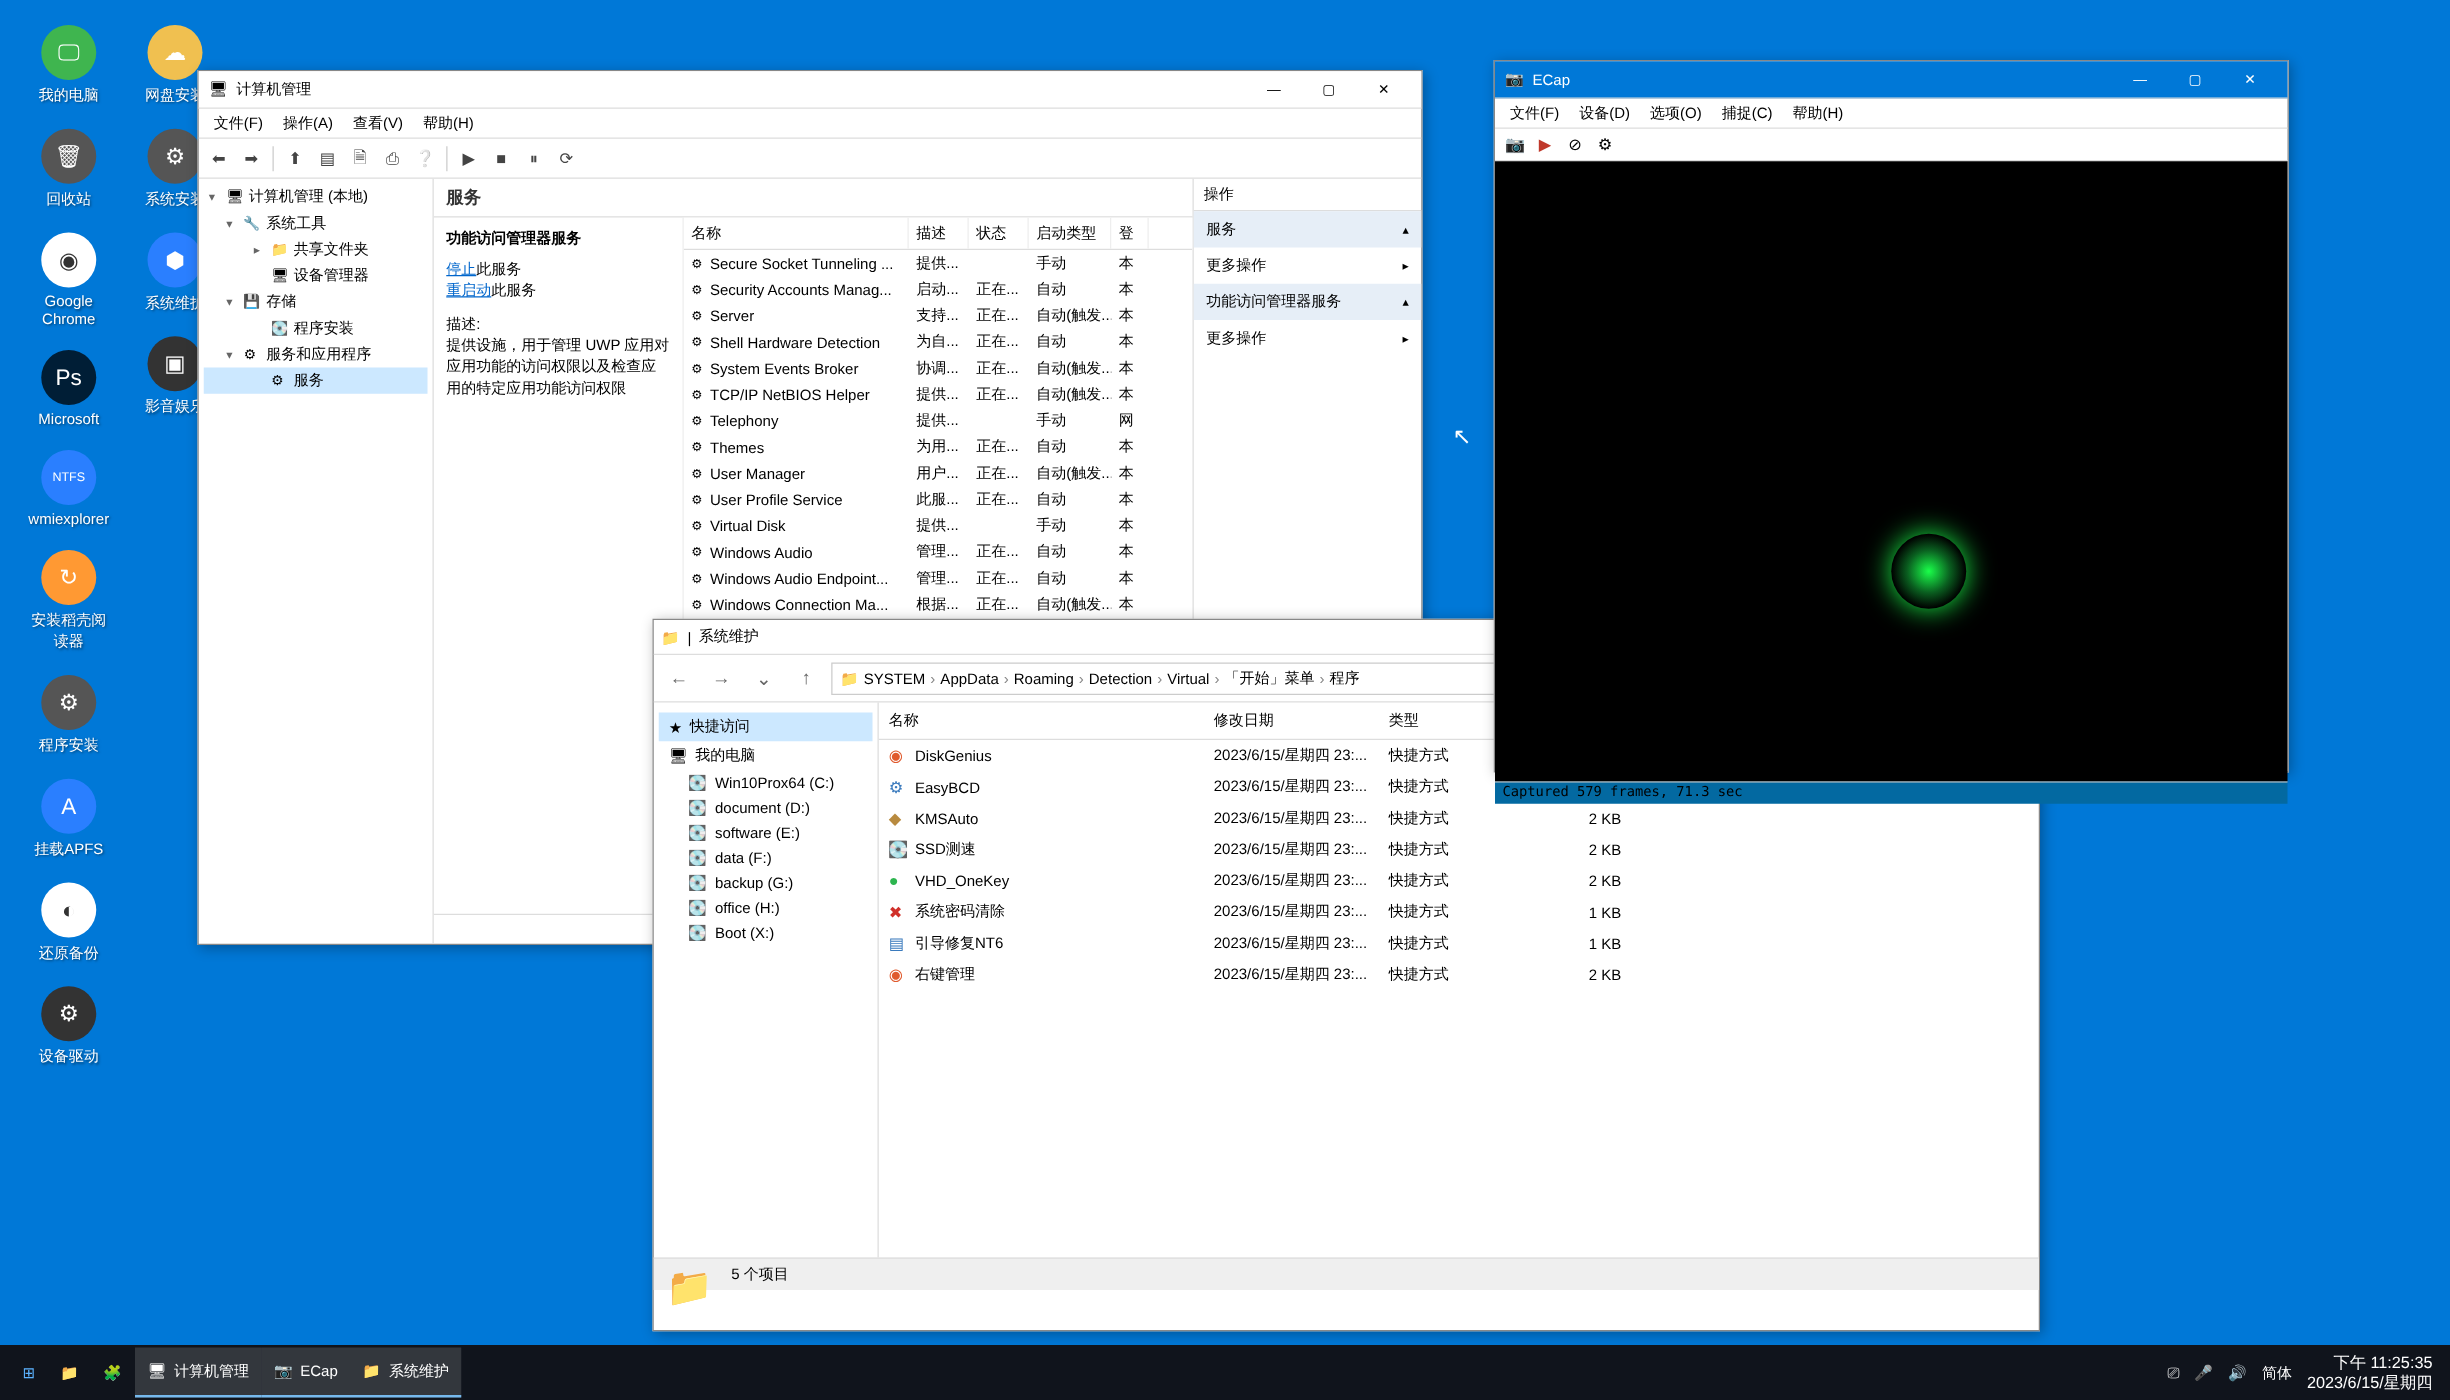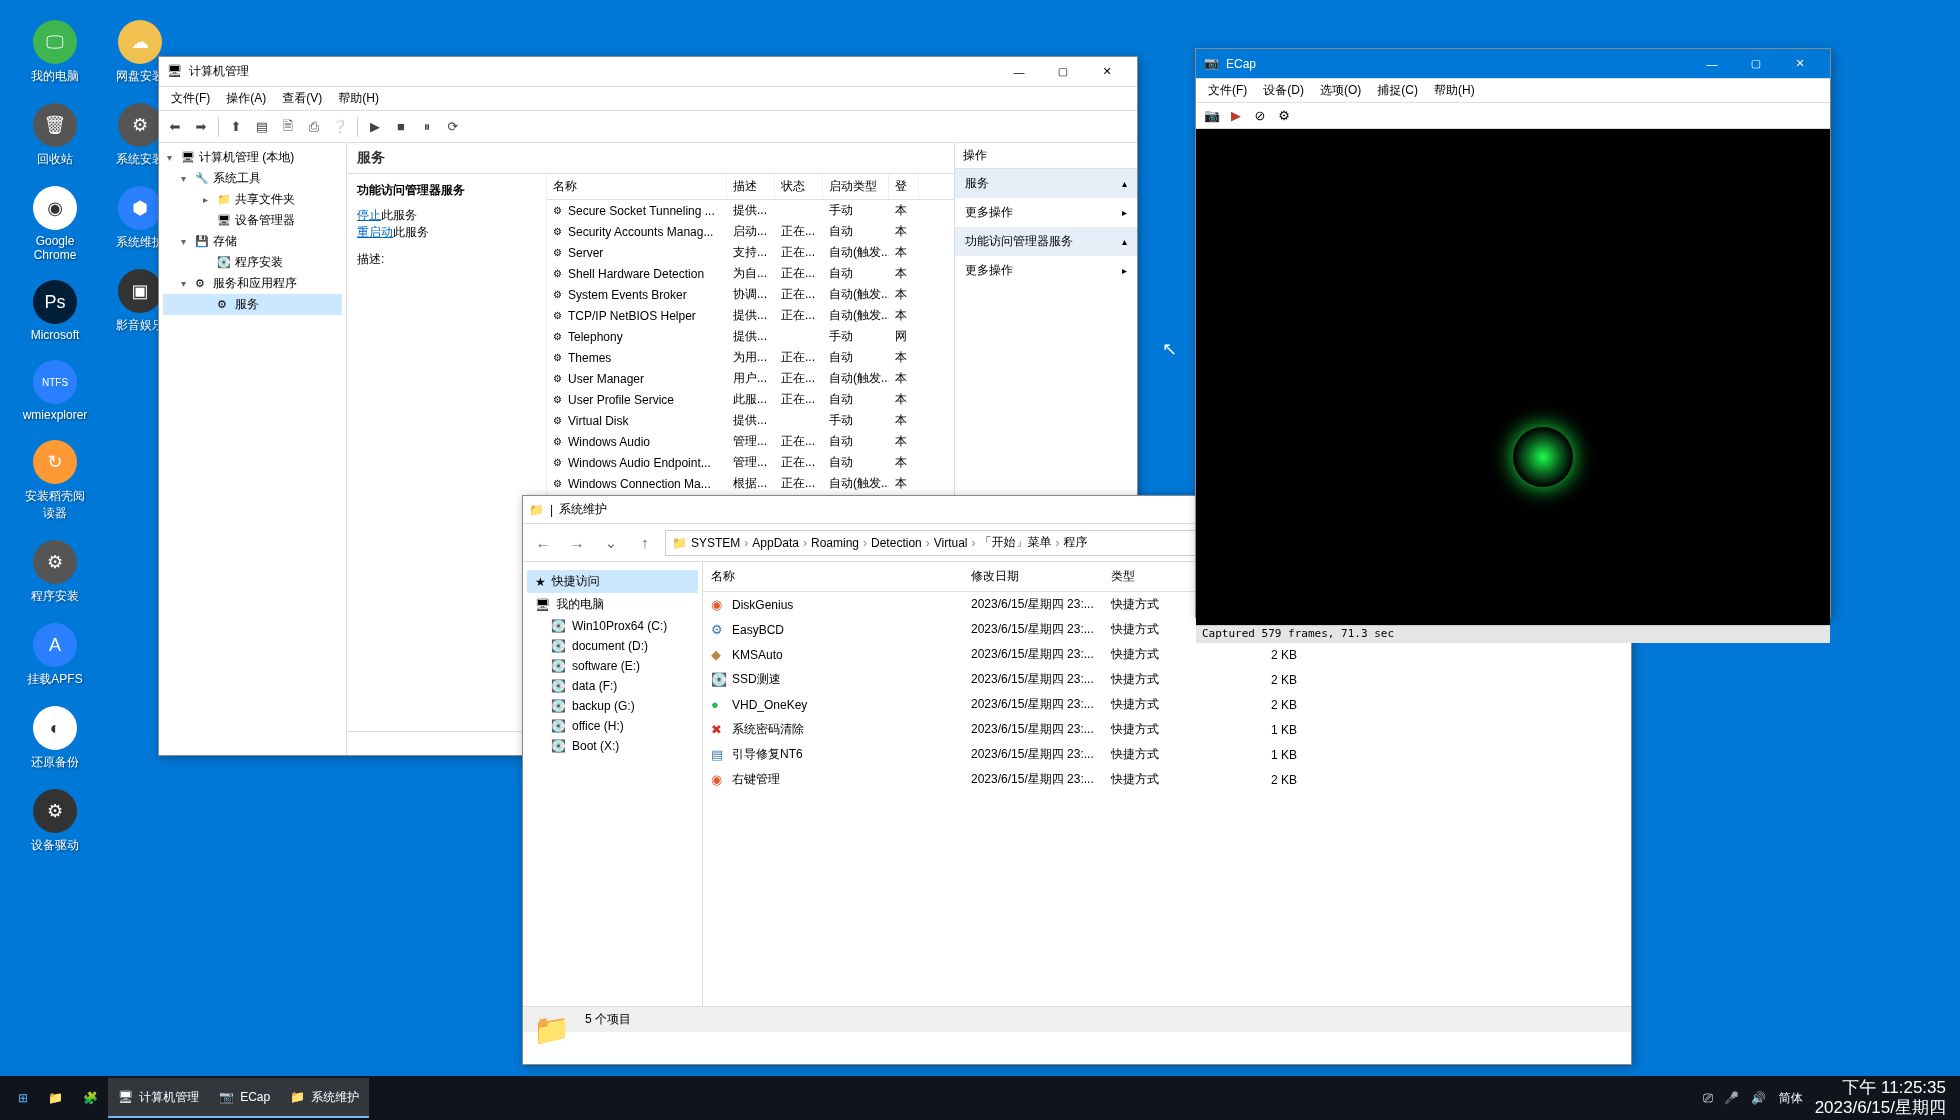--- a/index.html
+++ b/index.html
@@ -81,30 +81,30 @@
 .exp-cell { padding: 2px 8px; display: flex; align-items: center; gap: 5px; }
 .fi { width: 16px; height: 16px; font-size: 13px; }
 .exp-status { height: 26px; border-top: 1px solid #ddd; display: flex; align-items: center; padding: 0 12px; font-size: 12px; background: #efefef; }
 .exp-status-icon { width: 40px; height: 40px; position: absolute; bottom: 12px; left: 10px; font-size: 30px; color: #d9b84e; }
 
 
 .ecap { top: 48px; left: 1195px; width: 636px; height: 570px; }
 .ecap-video { flex: 1; background: #000; position: relative; display: flex; align-items: center; justify-content: center; }
 .ecap-glow { width: 60px; height: 60px; border-radius: 30px; background: radial-gradient(circle, #1aff4a 0%, #0a6020 40%, transparent 70%); box-shadow: 0 0 22px #1aff4a; position: absolute; top: 60%; left: 50%; }
 .ecap-body { display: flex; flex-direction: column; height: calc(100% - 54px); }
-.ecap-status { height: 18px; font-size: 11px; font-family: monospace; padding: 1px 6px; border-top: 1px solid #ccc; background: #e5e5e5; }
+.ecap-status { height: 18px; font-size: 11px; font-family: monospace; padding: 1px 6px; border-top: 1px solid #ccc; background: #0369a1; }
 .ecap-toolbar { height: 26px; display: flex; align-items: center; gap: 4px; padding: 0 6px; border-bottom: 1px solid #ddd; }
 .ecap-tbtn { width: 20px; height: 20px; display: flex; align-items: center; justify-content: center; cursor: pointer; font-size: 13px; }
 
 
 .taskbar { position: absolute; bottom: 0; left: 0; right: 0; height: 44px; background: #10141c; display: flex; align-items: center; padding: 0 8px; color: white; font-size: 12px; }
 .task-item { height: 40px; padding: 0 10px; display: flex; align-items: center; gap: 6px; cursor: pointer; }
 .task-item.active { background: rgba(255,255,255,0.15); border-bottom: 2px solid #76b9ed; }
 .task-right { margin-left: auto; display: flex; align-items: center; gap: 12px; }
-.task-clock { text-align: right; line-height: 1.2; font-size: 17px; padding-right: 6px; }
+.task-clock { text-align: right; line-height: 1.2; font-size: 13px; padding-right: 6px; }
 
 
 .cursor { position: absolute; top: 338px; left: 1162px; font-size: 18px; color: white; pointer-events: none; }
 
 
 .w-name{width:180px}.w-desc{width:48px}.w-stat{width:48px}.w-start{width:66px}.w-log{width:30px}
 .ew-name{width:260px}.ew-date{width:140px}.ew-type{width:160px}.ew-size{width:60px;text-align:right}
 </style>
 </head>
 <body>
@@ -247,20 +247,21 @@
     <div class="cm-mid">
       <div class="cm-mid-top">
           <h3>服务</h3>
         </div>
       <div class="cm-detail">
         <div class="cm-detail-left">
           <div class="svc-name">功能访问管理器服务</div>
           <div><a>停止</a><span>此服务</span></div>
           <div><a>重启动</a><span>此服务</span></div>
           <div class="desc-head">描述:</div>
+          <div>提供设施，用于管理 UWP 应用对应用功能的访问权限以及检查应用的特定应用功能访问权限</div>
         </div>
         <div class="cm-svc-list">
           <div class="svc-headers" id="svc-headers">
               <div class="svc-h w-name">名称</div>
               <div class="svc-h w-desc">描述</div>
               <div class="svc-h w-stat">状态</div>
               <div class="svc-h w-start">启动类型</div>
               <div class="svc-h w-log">登</div>
             </div>
           <div id="svc-rows">

